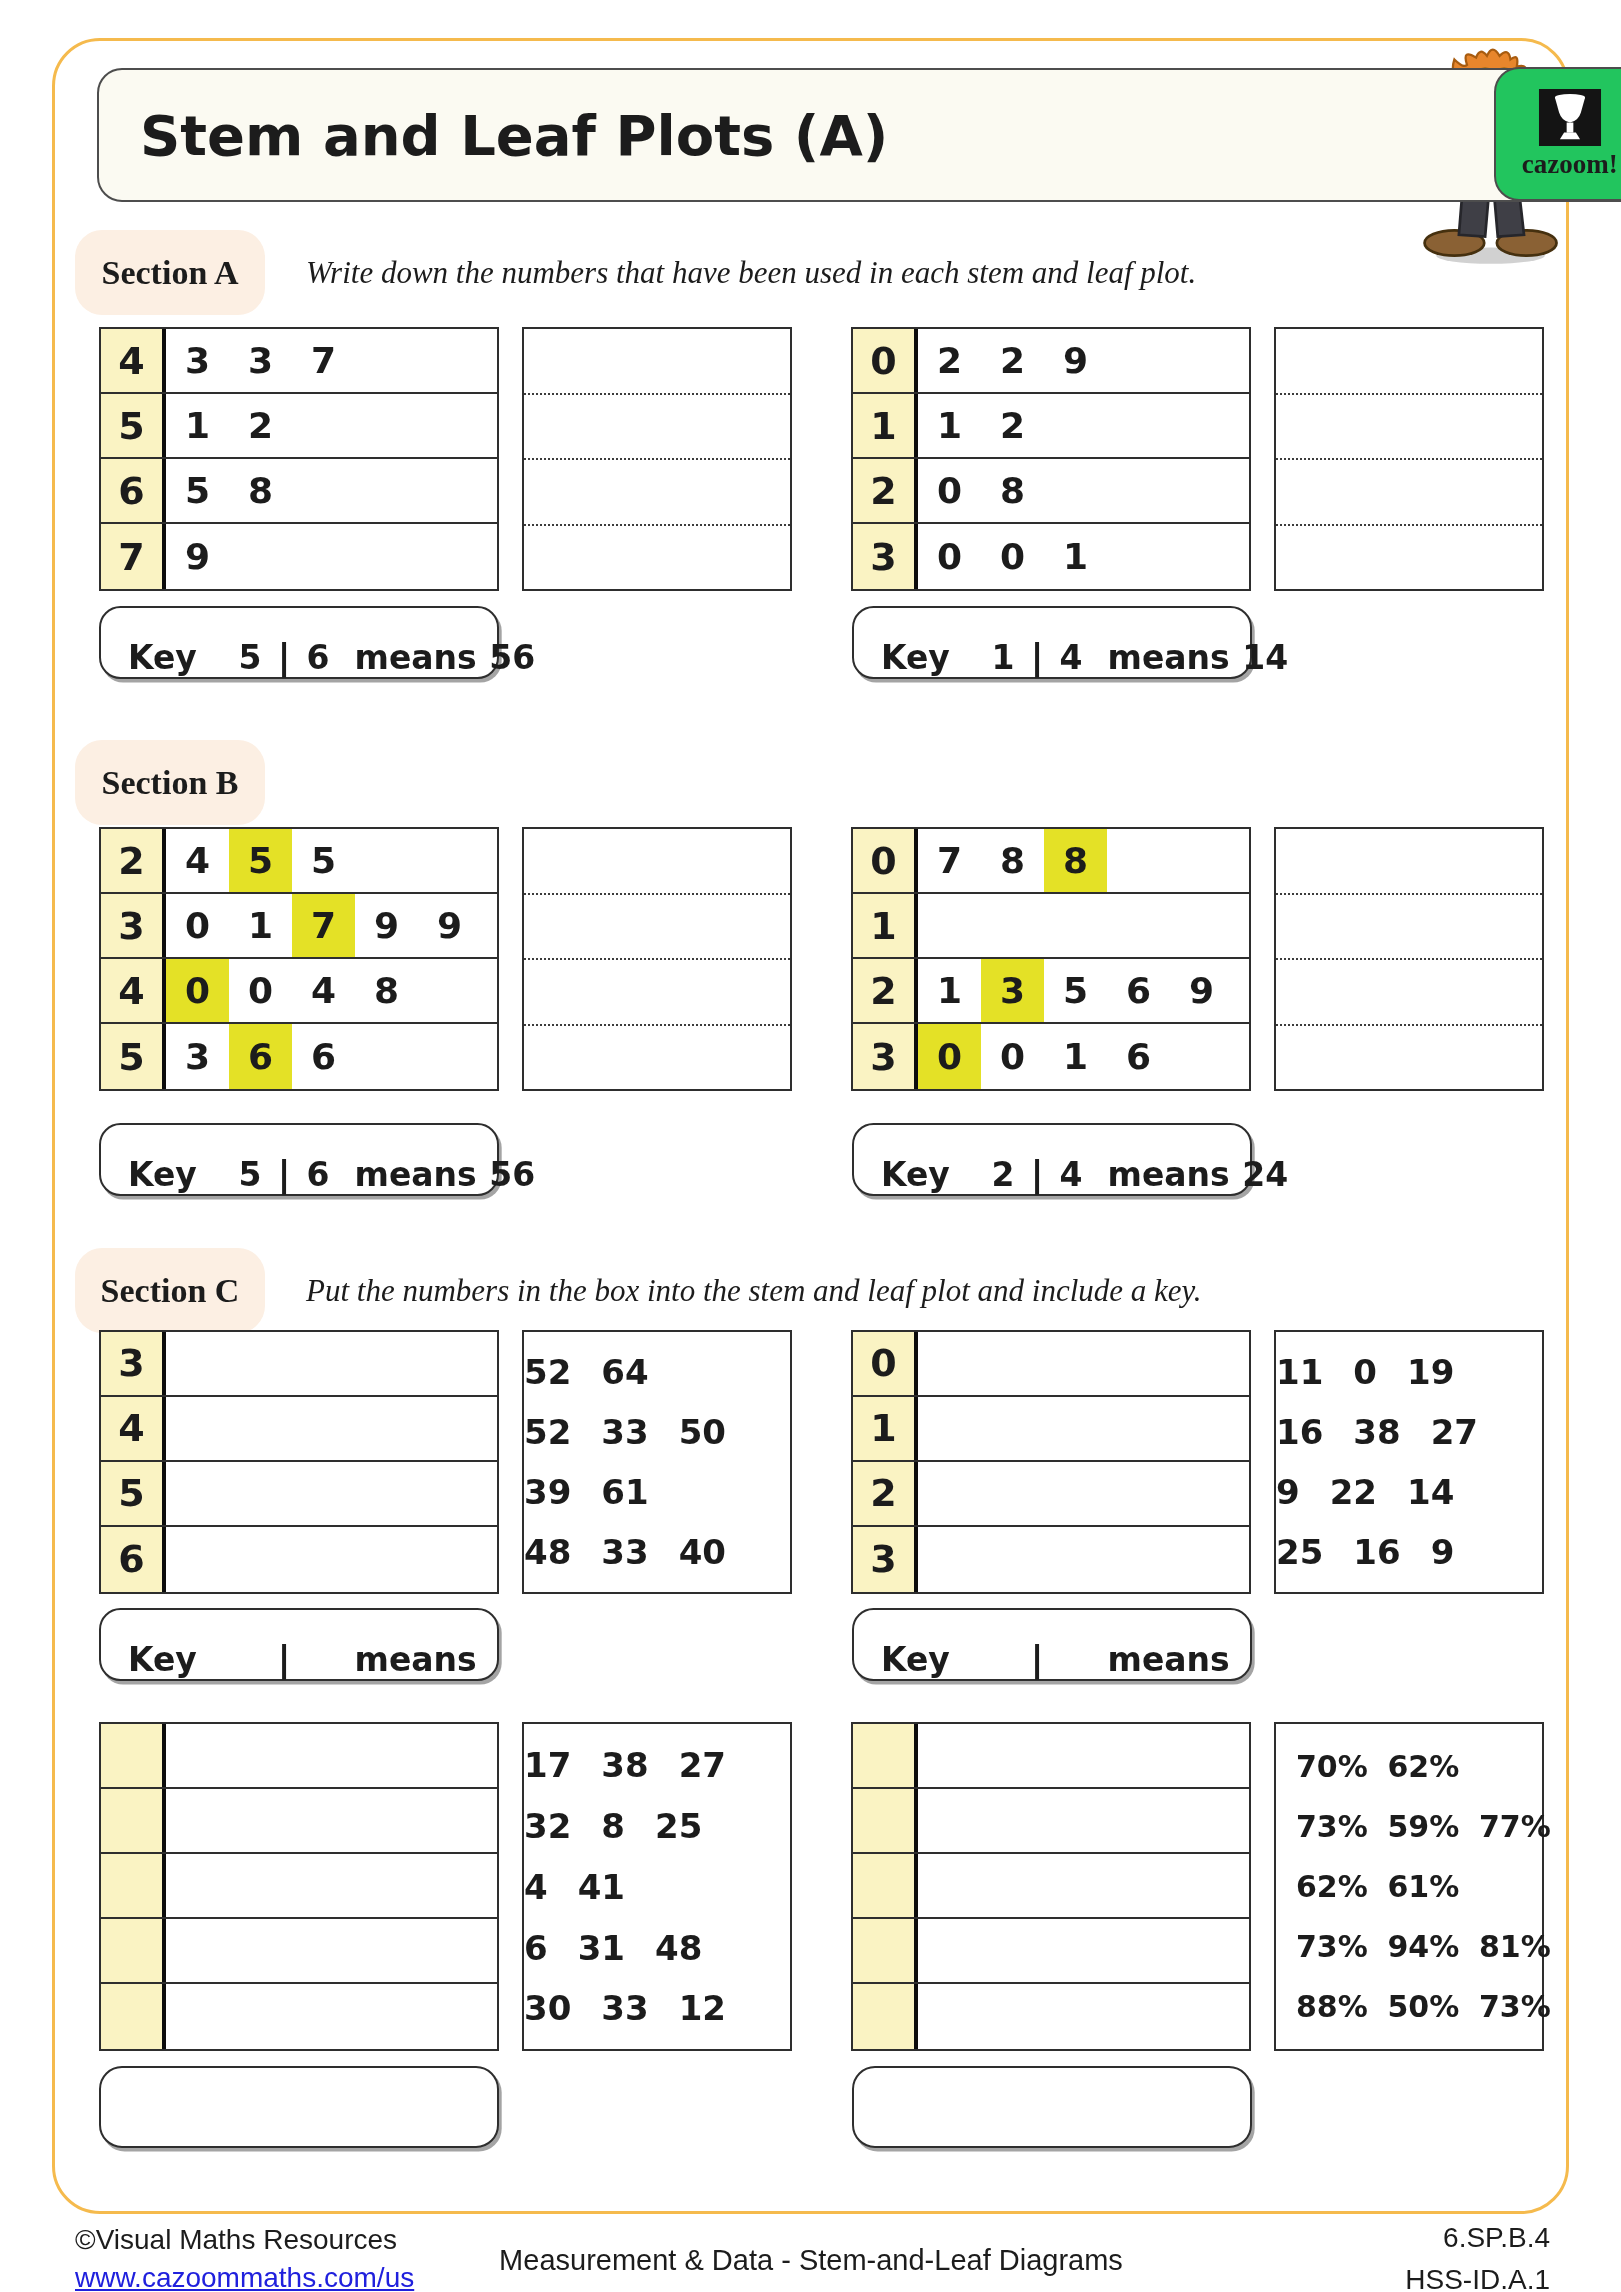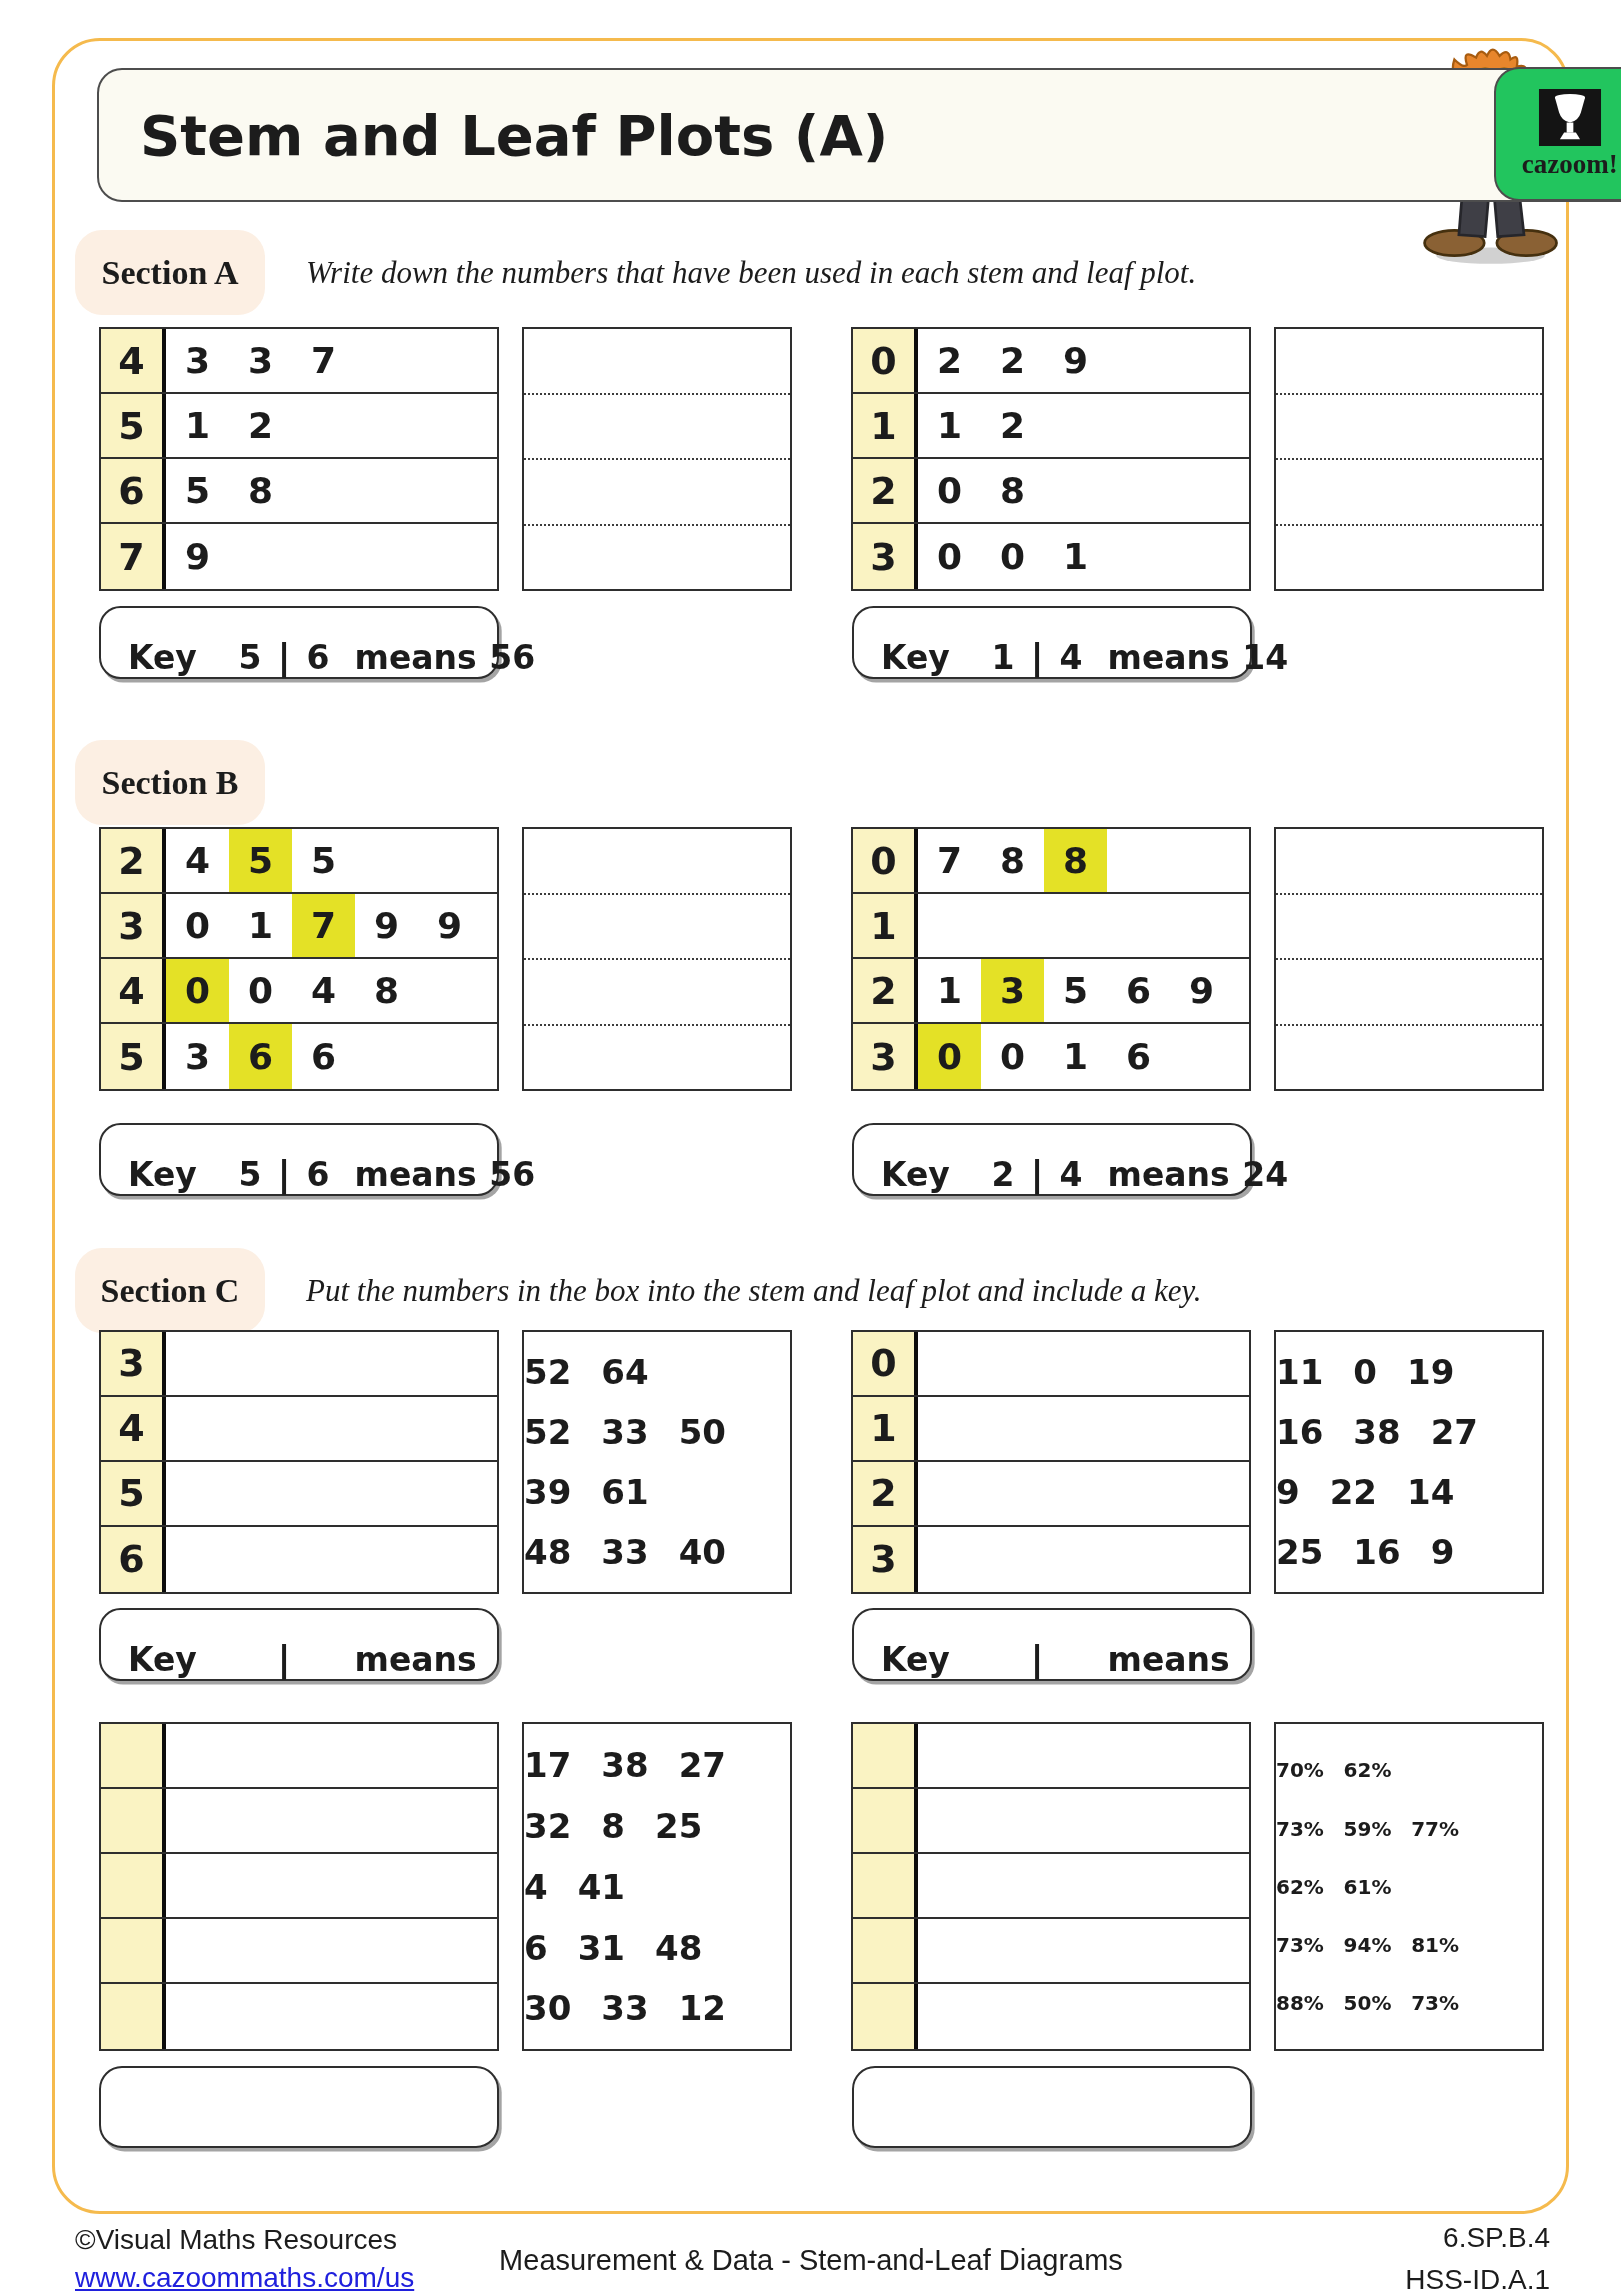--- a/index.html
+++ b/index.html
@@ -63,21 +63,21 @@
   }
   .answer-line { flex:1; border-bottom:2.2px dotted #3c3c3c; }
   .answer-line:last-child { border-bottom:none; }
 
   .numbers-box {
     width:270px; box-sizing:border-box; border:2.7px solid #2e2e2e; margin-left:23px;
     display:flex; flex-direction:column; justify-content:space-evenly; 
     font-weight:bold; font-size:34px; background:#fff;
   }
   .numrow { display:flex; gap:30px; }
-  .numbers-box.tight { font-size:20px; }
+  .numbers-box.tight { font-size:30px;padding-left:20px; }
   .numbers-box.tight .numrow { gap:19.7px; }
 
   .keys-row { display:flex; margin-left:99px; }
   .keybox {
     width:400px; height:73px; box-sizing:border-box; background:#fff;
     border:2.7px solid #2e2e2e; border-radius:21.5px;
     box-shadow:2.7px 3.6px 0 rgba(90,90,90,0.55);
     display:flex; align-items:flex-end; padding-left:27px;
     font-weight:bold; font-size:33px;
   }

